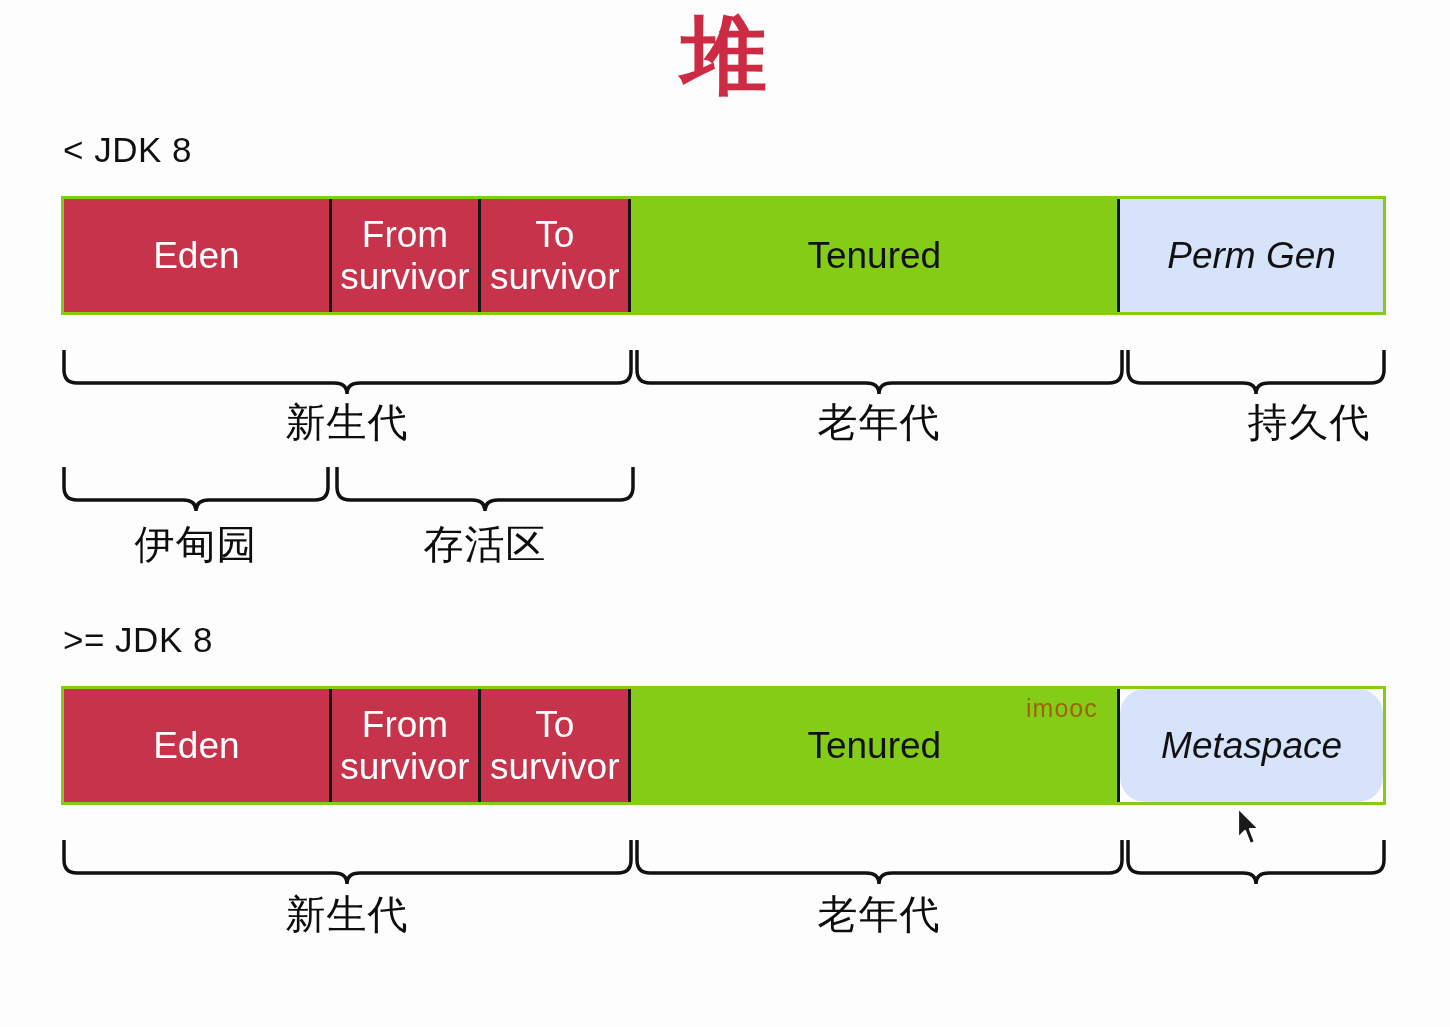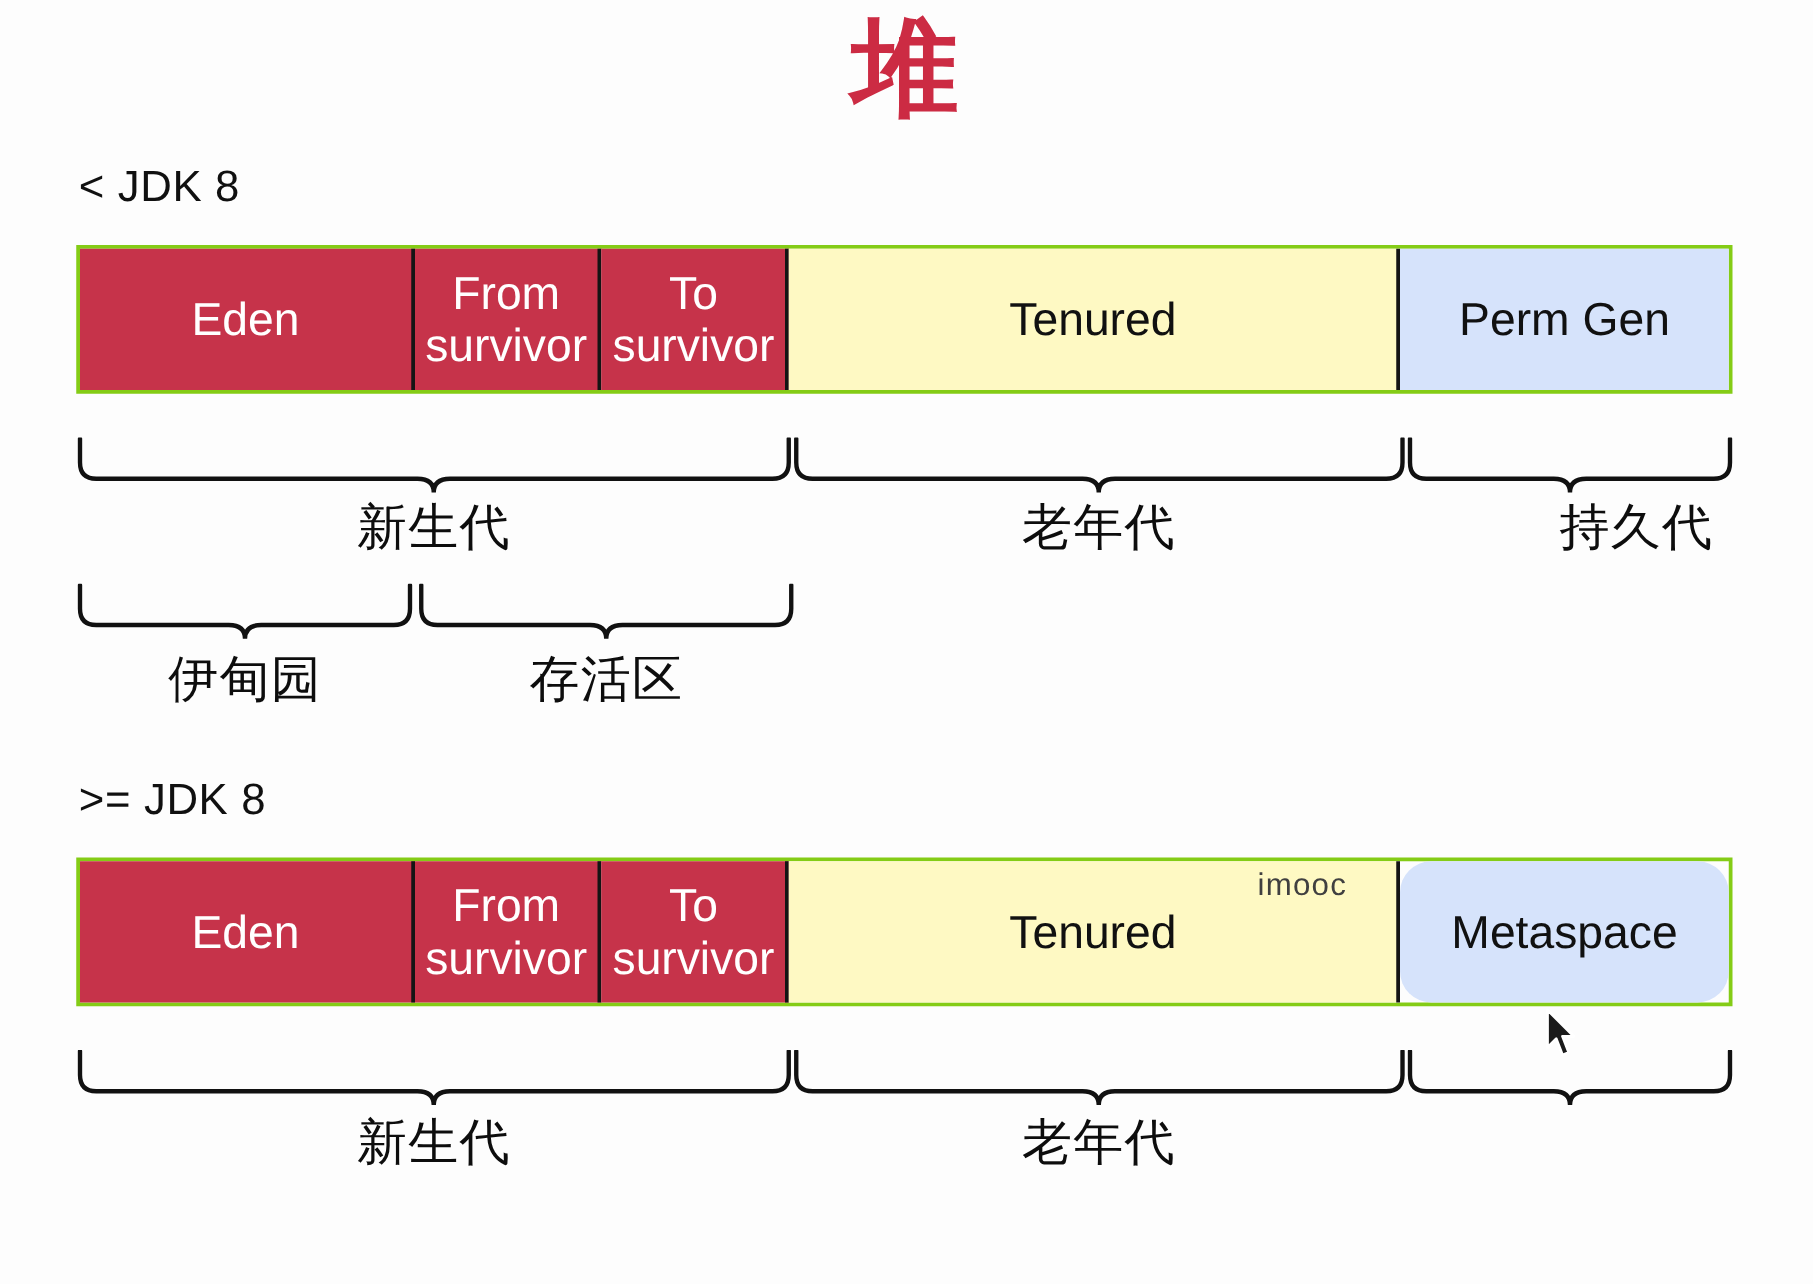--- a/index.html
+++ b/index.html
@@ -58,30 +58,31 @@
     align-items: center;
     justify-content: center;
     text-align: center;
     border-right: 3px solid #141414;
     font-size: 37px;
     line-height: 1.12;
     overflow: hidden;
   }
   .seg:last-child { border-right: none; }
   .seg.red   { background: #c6334a; color: #ffffff; }
-  .seg.green { background: #fef9c3; color: #111111; }
-  .seg.blue  { background: #d6e3fb; color: #111111; }
+  .seg.green { background: #84cc16; color: #111111; }
+  .seg.blue  { background: #d6e3fb; color: #111111; font-style: italic; }
   .seg-label { display: block; padding: 0 4px; }
 
   
   .watermark {
     position: absolute;
     font-size: 25px;
-    color: #404040;
+    color: #a16207;
     letter-spacing: 1px;
+    margin-left: 20px;
   }
 
   
   .brace {
     position: absolute;
   }
   .brace svg { display: block; }
 
   
   .brace-caption {

